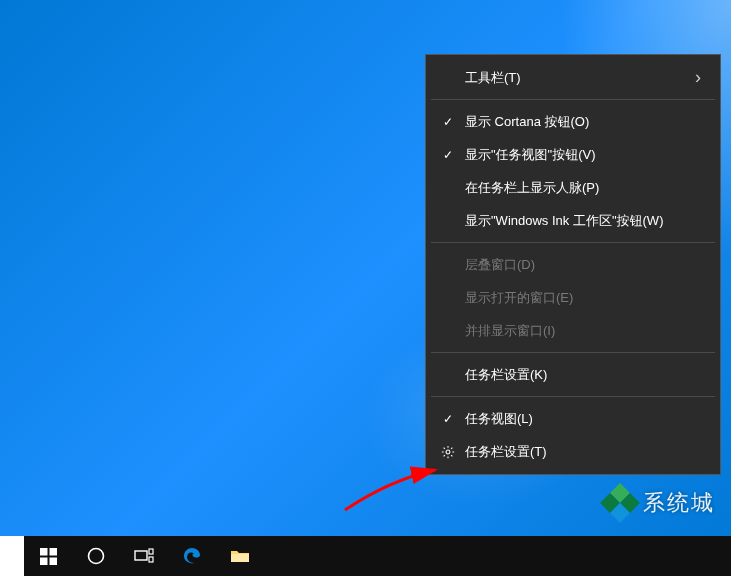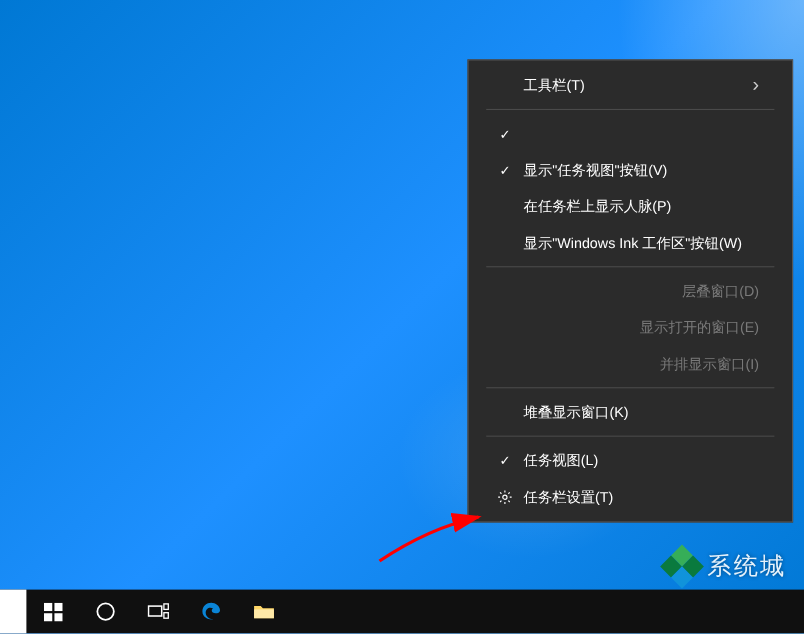--- a/index.html
+++ b/index.html
@@ -29,40 +29,39 @@
     }
     .context-menu {
       position: absolute;
       right: 10px;
       top: 54px;
       width: 296px;
       background: #2b2b2b;
       border: 1px solid #555;
       color: #fff;
       font-size: 13px;
-      padding: 6px 16px;
+      padding: 6px 5px;
     }
     .menu-item {
       display: flex;
       align-items: center;
       height: 33px;
       padding: 0 14px 0 34px;
       position: relative;
       cursor: default;
     }
     .menu-item.with-arrow::after {
       content: "›";
       position: absolute;
       right: 14px;
       font-size: 18px;
       color: #ccc;
     }
     .menu-item.disabled {
       color: #7a7a7a;
-      justify-content: flex-end;
     }
     .menu-item .check {
       position: absolute;
       left: 12px;
       font-size: 12px;
       color: #fff;
     }
     .menu-item .gear {
       position: absolute;
       left: 10px;
@@ -100,21 +99,21 @@
     .taskbar-icon svg { display: block; }
     .arrow {
       position: absolute;
       pointer-events: none;
     }
     .arrow.a1 { left: 340px; top: 465px; }
     .arrow.a2 { left: 230px; top: 540px; }
     .watermark {
       position: absolute;
       right: 16px;
-      bottom: 44px;
+      bottom: 56px;
       display: flex;
       align-items: center;
       opacity: 0.9;
     }
     .watermark-logo {
       width: 34px;
       height: 34px;
       position: relative;
       margin-right: 6px;
     }
@@ -142,20 +141,21 @@
 <div class="desktop-light"></div>
 <div class="desktop-light2"></div>
 
 <div class="context-menu">
   <div class="menu-item with-arrow">
     <span>工具栏(T)</span>
   </div>
   <div class="separator"></div>
   <div class="menu-item">
     <span class="check">✓</span>
+    <span>显示 Cortana 按钮(O)</span>
   </div>
   <div class="menu-item">
     <span class="check">✓</span>
     <span>显示"任务视图"按钮(V)</span>
   </div>
   <div class="menu-item">
     <span>在任务栏上显示人脉(P)</span>
   </div>
   <div class="menu-item">
     <span>显示"Windows Ink 工作区"按钮(W)</span>
@@ -165,21 +165,21 @@
     <span>层叠窗口(D)</span>
   </div>
   <div class="menu-item disabled">
     <span>显示打开的窗口(E)</span>
   </div>
   <div class="menu-item disabled">
     <span>并排显示窗口(I)</span>
   </div>
   <div class="separator"></div>
   <div class="menu-item">
-    <span>堆叠显示窗口(K)</span>
+    <span>任务栏设置(K)</span>
   </div>
   <div class="separator"></div>
   <div class="menu-item">
     <span class="check">✓</span>
     <span>任务视图(L)</span>
   </div>
   <div class="menu-item">
     <span class="gear">
       <svg viewBox="0 0 16 16" fill="none" stroke="#fff" stroke-width="1.2">
         <circle cx="8" cy="8" r="2.2"></circle>

